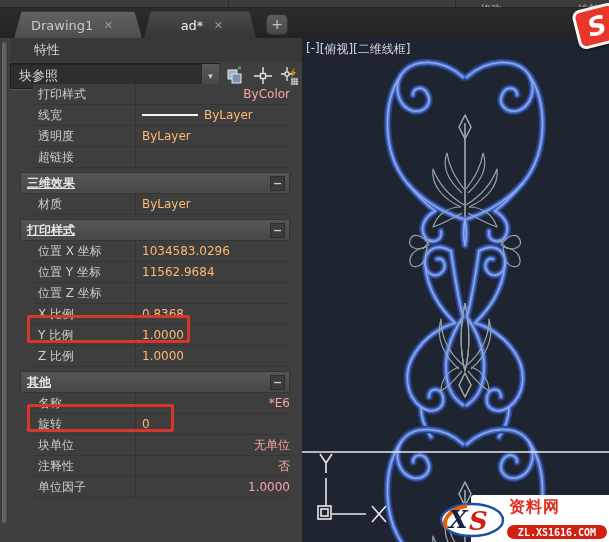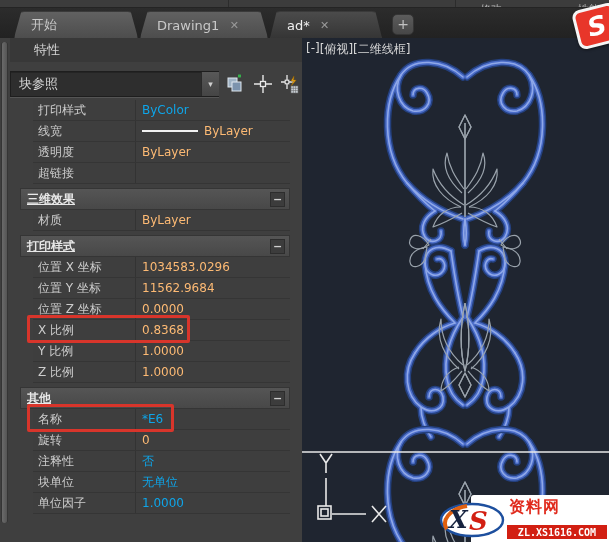--- a/index.html
+++ b/index.html
@@ -33,21 +33,21 @@
     clip-path:polygon(6% 0,94% 0,100% 100%,0 100%);
   }
   .ftab .lbl { white-space:nowrap; }
   .ftab .x { color:#9a9a9a; font-size:11px; width:14px; text-align:center; }
   .ftab.active {
     background:linear-gradient(#4b4b4b,#353535);
     color:#efefef;
   }
   .ftab.start { width:124px; }
   .ftab.mid   { width:128px; }
-  .ftab.act   { width:112px; }
+  .ftab.act   { width:112px;justify-content:center; }
   .newtab {
     width:22px; height:21px; margin:0 0 3px 8px; border-radius:5px;
     background:linear-gradient(#5c5c5c,#474747); border:1px solid #353535;
     color:#c2c2c2; font-size:14px; line-height:19px; text-align:center;
   }
 
   
   .palette {
     position:absolute; left:0; top:38px; width:302px; height:508px;
     background:#3f3f3f;
@@ -59,39 +59,39 @@
   .pal-scroll .thumb {
     position:absolute; left:1px; top:0; width:5px; height:100%;
     background:linear-gradient(90deg,#6a6a6a,#555); border-radius:3px;
   }
   .pal-title {
     position:absolute; left:10px; top:0; width:292px; height:24px;
     background:#383838; color:#d6d6d6; font-size:13px;
     display:flex; align-items:center; padding-left:24px;
   }
   .selector-row {
-    position:absolute; left:10px; top:32px; width:292px; height:28px;
+    position:absolute; left:10px; top:24px; width:292px; height:28px;
     display:flex; align-items:center;
   }
   .obj-dropdown {
     width:212px; height:26px; background:#2e2e2e;
     border:1px solid #1e1e1e; border-right:none;
     box-shadow:inset 0 1px 0 #242424, 0 1px 0 #555;
     color:#d9d9d9; display:flex; align-items:center; padding-left:8px;
     position:relative; font-size:13px;
   }
   .obj-dropdown .arrowbox {
     position:absolute; right:0; top:0; width:18px; height:24px;
     background:linear-gradient(#585858,#454545); border-left:1px solid #2a2a2a;
     color:#cfcfcf; font-size:9px; display:flex; align-items:center; justify-content:center;
   }
   .tool-btn { width:24px; height:24px; margin-left:4px; display:flex; align-items:center; justify-content:center; }
   .tool-btn svg { display:block; }
 
-  .rows-wrap { position:absolute; left:20px; top:62px; width:270px; }
+  .rows-wrap { position:absolute; left:20px; top:46px; width:270px; }
   .sec-header {
     height:22px; background:linear-gradient(#555,#484848);
     border:1px solid #353535; display:flex; align-items:center;
     color:#e8e8e8; font-weight:bold; font-size:12px; padding-left:6px;
     position:relative; margin-top:4px;text-decoration:underline;
   }
   .sec-header .collapse {
     position:absolute; right:4px; top:3px; width:15px; height:15px;
     background:#3c3c3c; border:1px solid #2d2d2d; color:#cfcfcf;
     font-size:11px; line-height:13px; text-align:center;
@@ -101,21 +101,21 @@
     border-bottom:1px solid #353535; background:#3e3e3e;
   }
   .prow .plabel {
     width:103px; color:#cdcdcd; display:flex; align-items:center;
     padding-left:5px; border-right:1px solid #333; overflow:hidden; white-space:nowrap;
   }
   .prow .pvalue {
     flex:1; color:#fdba74; display:flex; align-items:center;
     padding-left:6px; overflow:hidden; white-space:nowrap; gap:6px;
   }
-  .prow .pvalue.ro { color:#0ea5e9; }
+  .prow .pvalue.ro { color:#fca5a5;justify-content:flex-end; }
   .lw-swatch { width:56px; height:2px; background:#f2f2f2; }
 
   .hl-box {
     position:absolute; border:3px solid #d8352b; border-radius:2px;
     pointer-events:none; z-index:5;
   }
   .hl-scale { left:27px; top:277px; width:163px; height:28px; }
   .hl-name  { left:27px; top:366px; width:147px; height:28px; }
 
   
@@ -139,21 +139,21 @@
   .wm-logo {
     position:absolute; left:-32px; top:6px; width:66px; height:38px;
   }
   .wm-name {
     position:absolute; left:38px; top:2px; color:#e02a1c; font-weight:bold;
     font-size:16px; letter-spacing:1px; white-space:nowrap;
   }
   .wm-url {
     position:absolute; left:36px; bottom:3px; width:100px; height:14px;
     background:#d21f12; color:#fff; font-family:"DejaVu Sans Mono","Liberation Mono",monospace;
-    font-size:10px; font-weight:bold; display:flex; align-items:center; justify-content:center;
+    font-size:10px; font-weight:bold; display:flex; align-items:center; justify-content:center;border-radius:7px;
   }
 
   
   .s-badge {
     position:absolute; right:-10px; top:6px; width:44px; height:40px;
     background:#e8362a; border:3px solid #f5f5f5; border-radius:8px;
     transform:rotate(-14deg); z-index:9;
     display:flex; align-items:center; justify-content:center;
     color:#fff; font-size:26px; font-weight:bold; font-style:italic;
     box-shadow:0 1px 3px rgba(0,0,0,.5);
@@ -163,23 +163,20 @@
 <body>
 
 <div class="top-strip">
   <div class="sep" style="left:228px"></div>
   <div class="sep" style="left:455px"></div>
   <div class="frag" style="left:480px">修改</div>
   <div class="frag" style="left:578px">性能</div>
 </div>
 
 <div class="tabbar" id="tabbar">
-    <div class="ftab start">
-      <span class="lbl">开始</span>
-    </div>
     <div class="ftab mid">
       <span class="lbl">Drawing1</span>
       <span class="x">✕</span>
     </div>
     <div class="ftab act active">
       <span class="lbl">ad*</span>
       <span class="x">✕</span>
     </div>
     <div class="newtab">+</div>
   </div>
@@ -266,23 +263,20 @@
         </div>
       </div>
       <div class="prow">
         <div class="plabel">位置 Y 坐标</div>
         <div class="pvalue">
           <span>11562.9684</span>
         </div>
       </div>
       <div class="prow">
         <div class="plabel">位置 Z 坐标</div>
-        <div class="pvalue">
-          <span>0.0000</span>
-        </div>
       </div>
       <div class="prow">
         <div class="plabel">X 比例</div>
         <div class="pvalue">
           <span>0.8368</span>
         </div>
       </div>
       <div class="prow">
         <div class="plabel">Y 比例</div>
         <div class="pvalue">
@@ -305,29 +299,29 @@
           <span>*E6</span>
         </div>
       </div>
       <div class="prow">
         <div class="plabel">旋转</div>
         <div class="pvalue">
           <span>0</span>
         </div>
       </div>
       <div class="prow">
+        <div class="plabel">块单位</div>
+        <div class="pvalue ro">
+          <span>无单位</span>
+        </div>
+      </div>
+      <div class="prow">
         <div class="plabel">注释性</div>
         <div class="pvalue ro">
           <span>否</span>
-        </div>
-      </div>
-      <div class="prow">
-        <div class="plabel">块单位</div>
-        <div class="pvalue ro">
-          <span>无单位</span>
         </div>
       </div>
       <div class="prow">
         <div class="plabel">单位因子</div>
         <div class="pvalue ro">
           <span>1.0000</span>
         </div>
       </div>
     </div>
 

